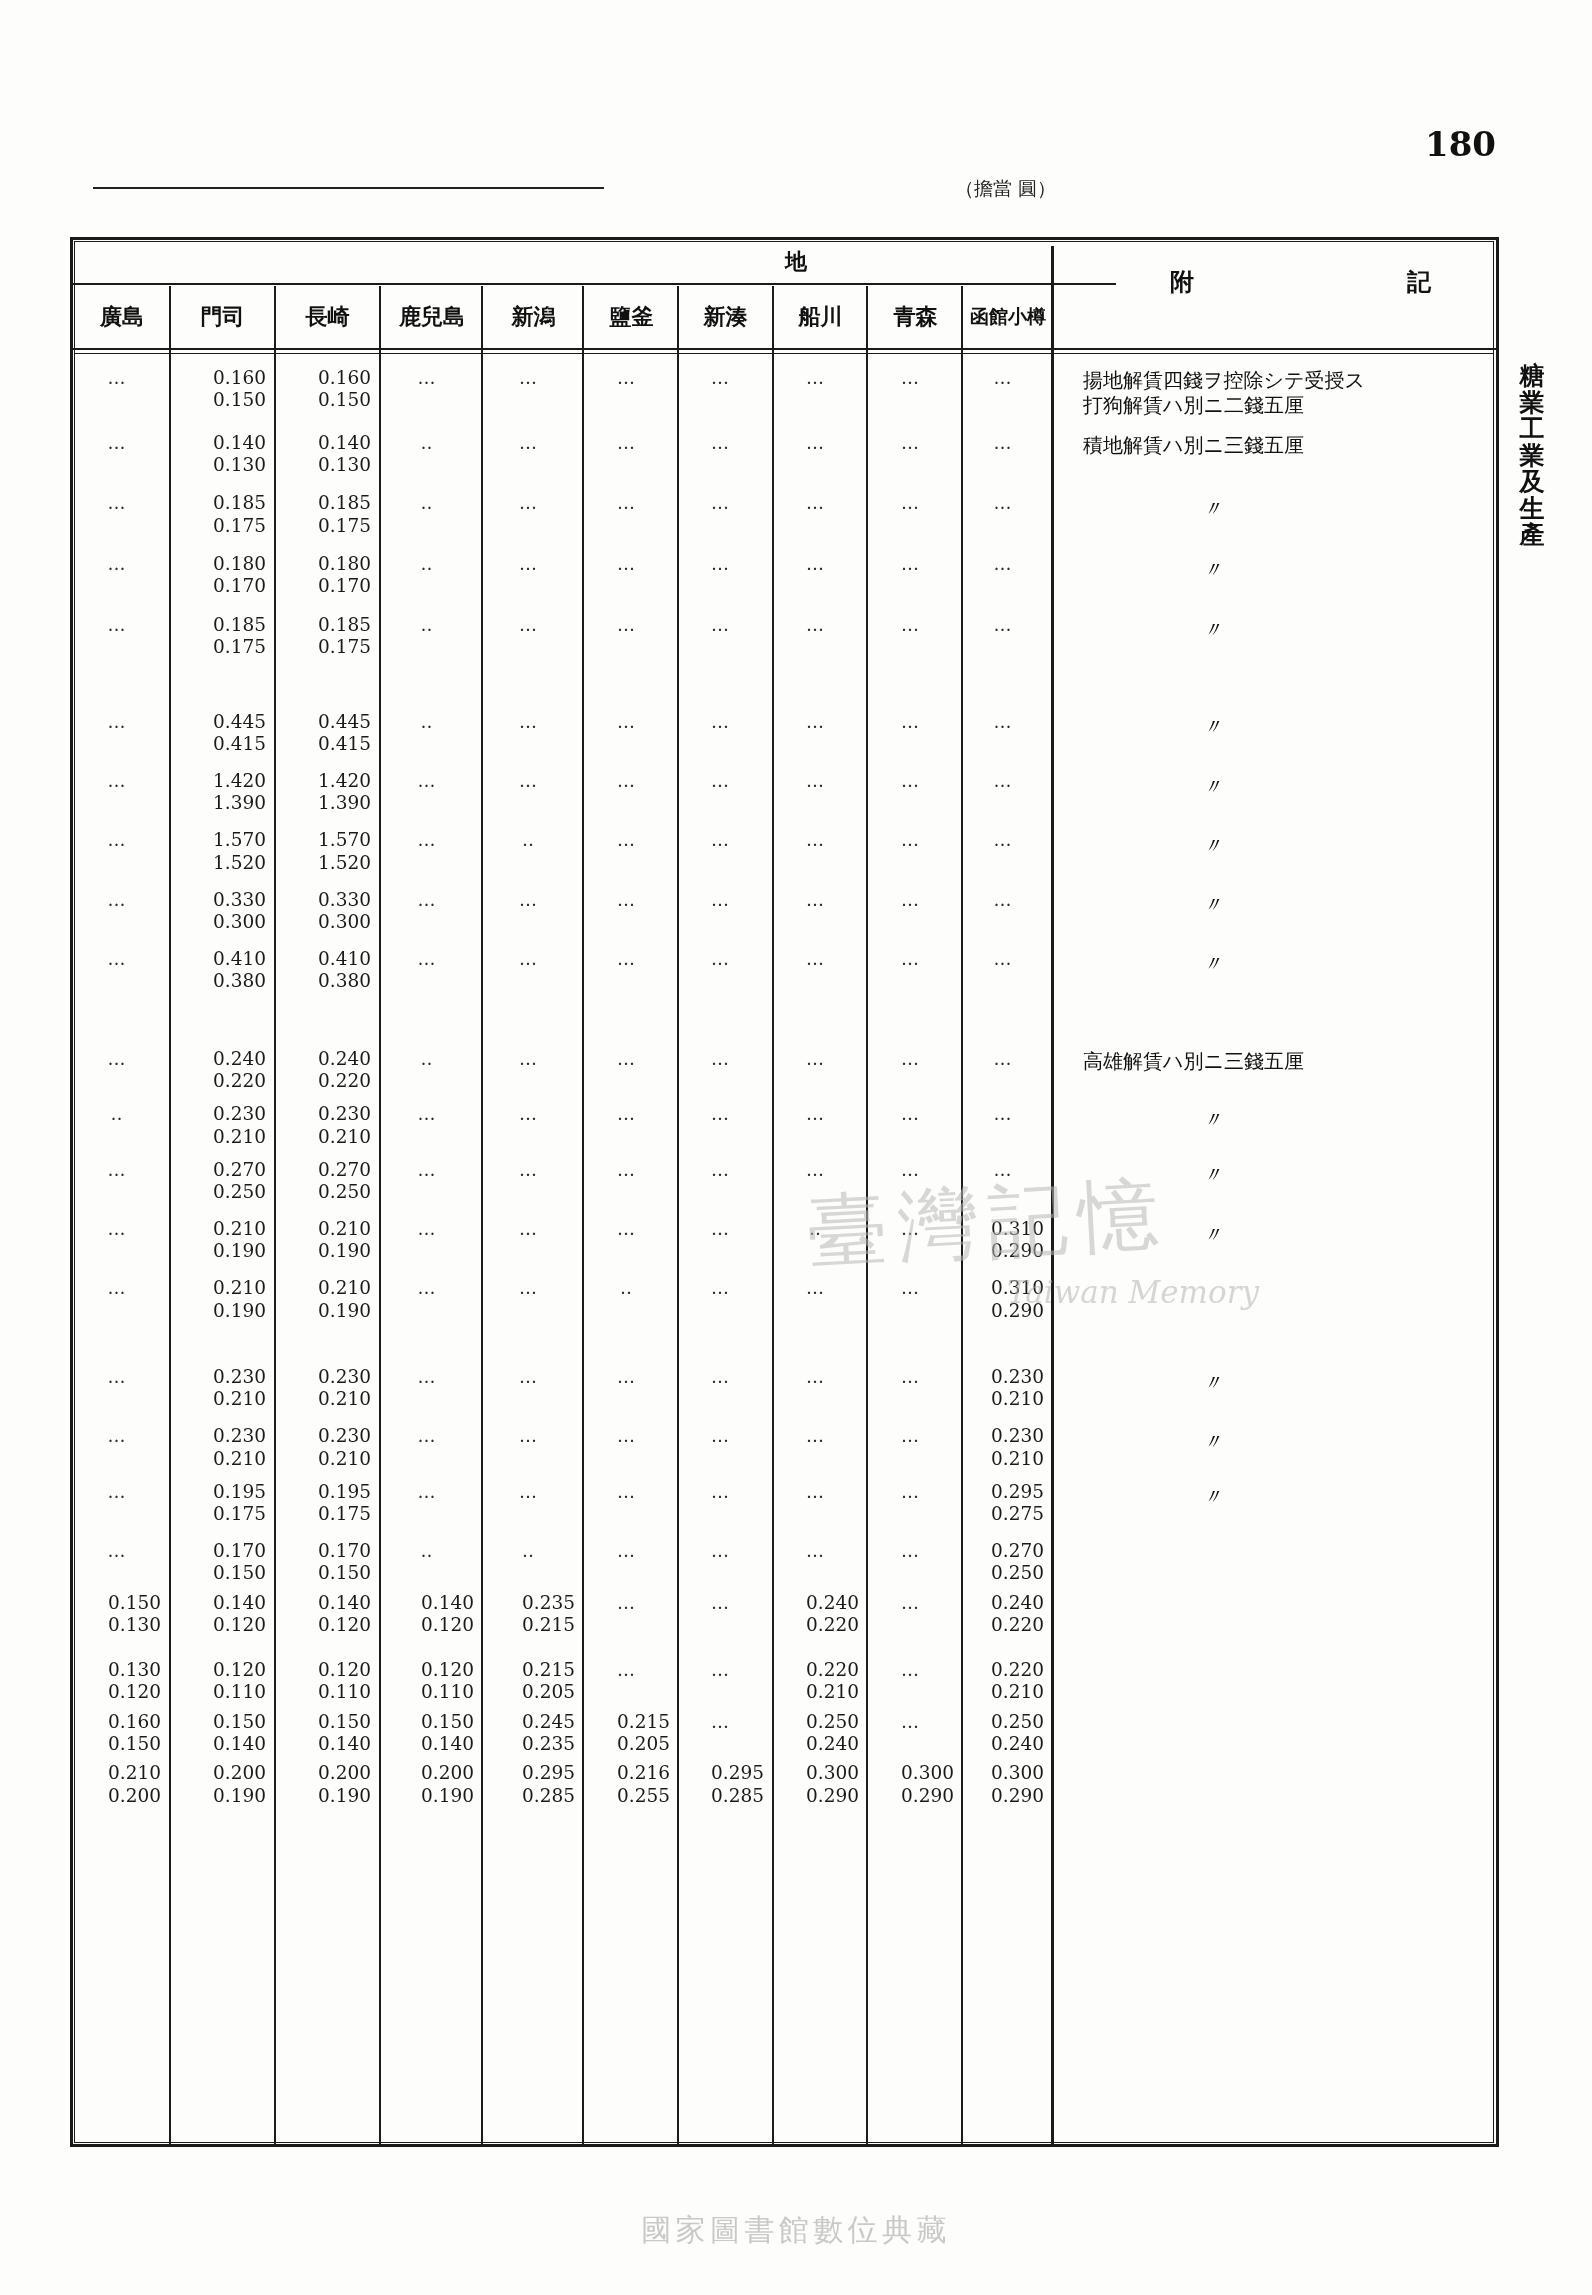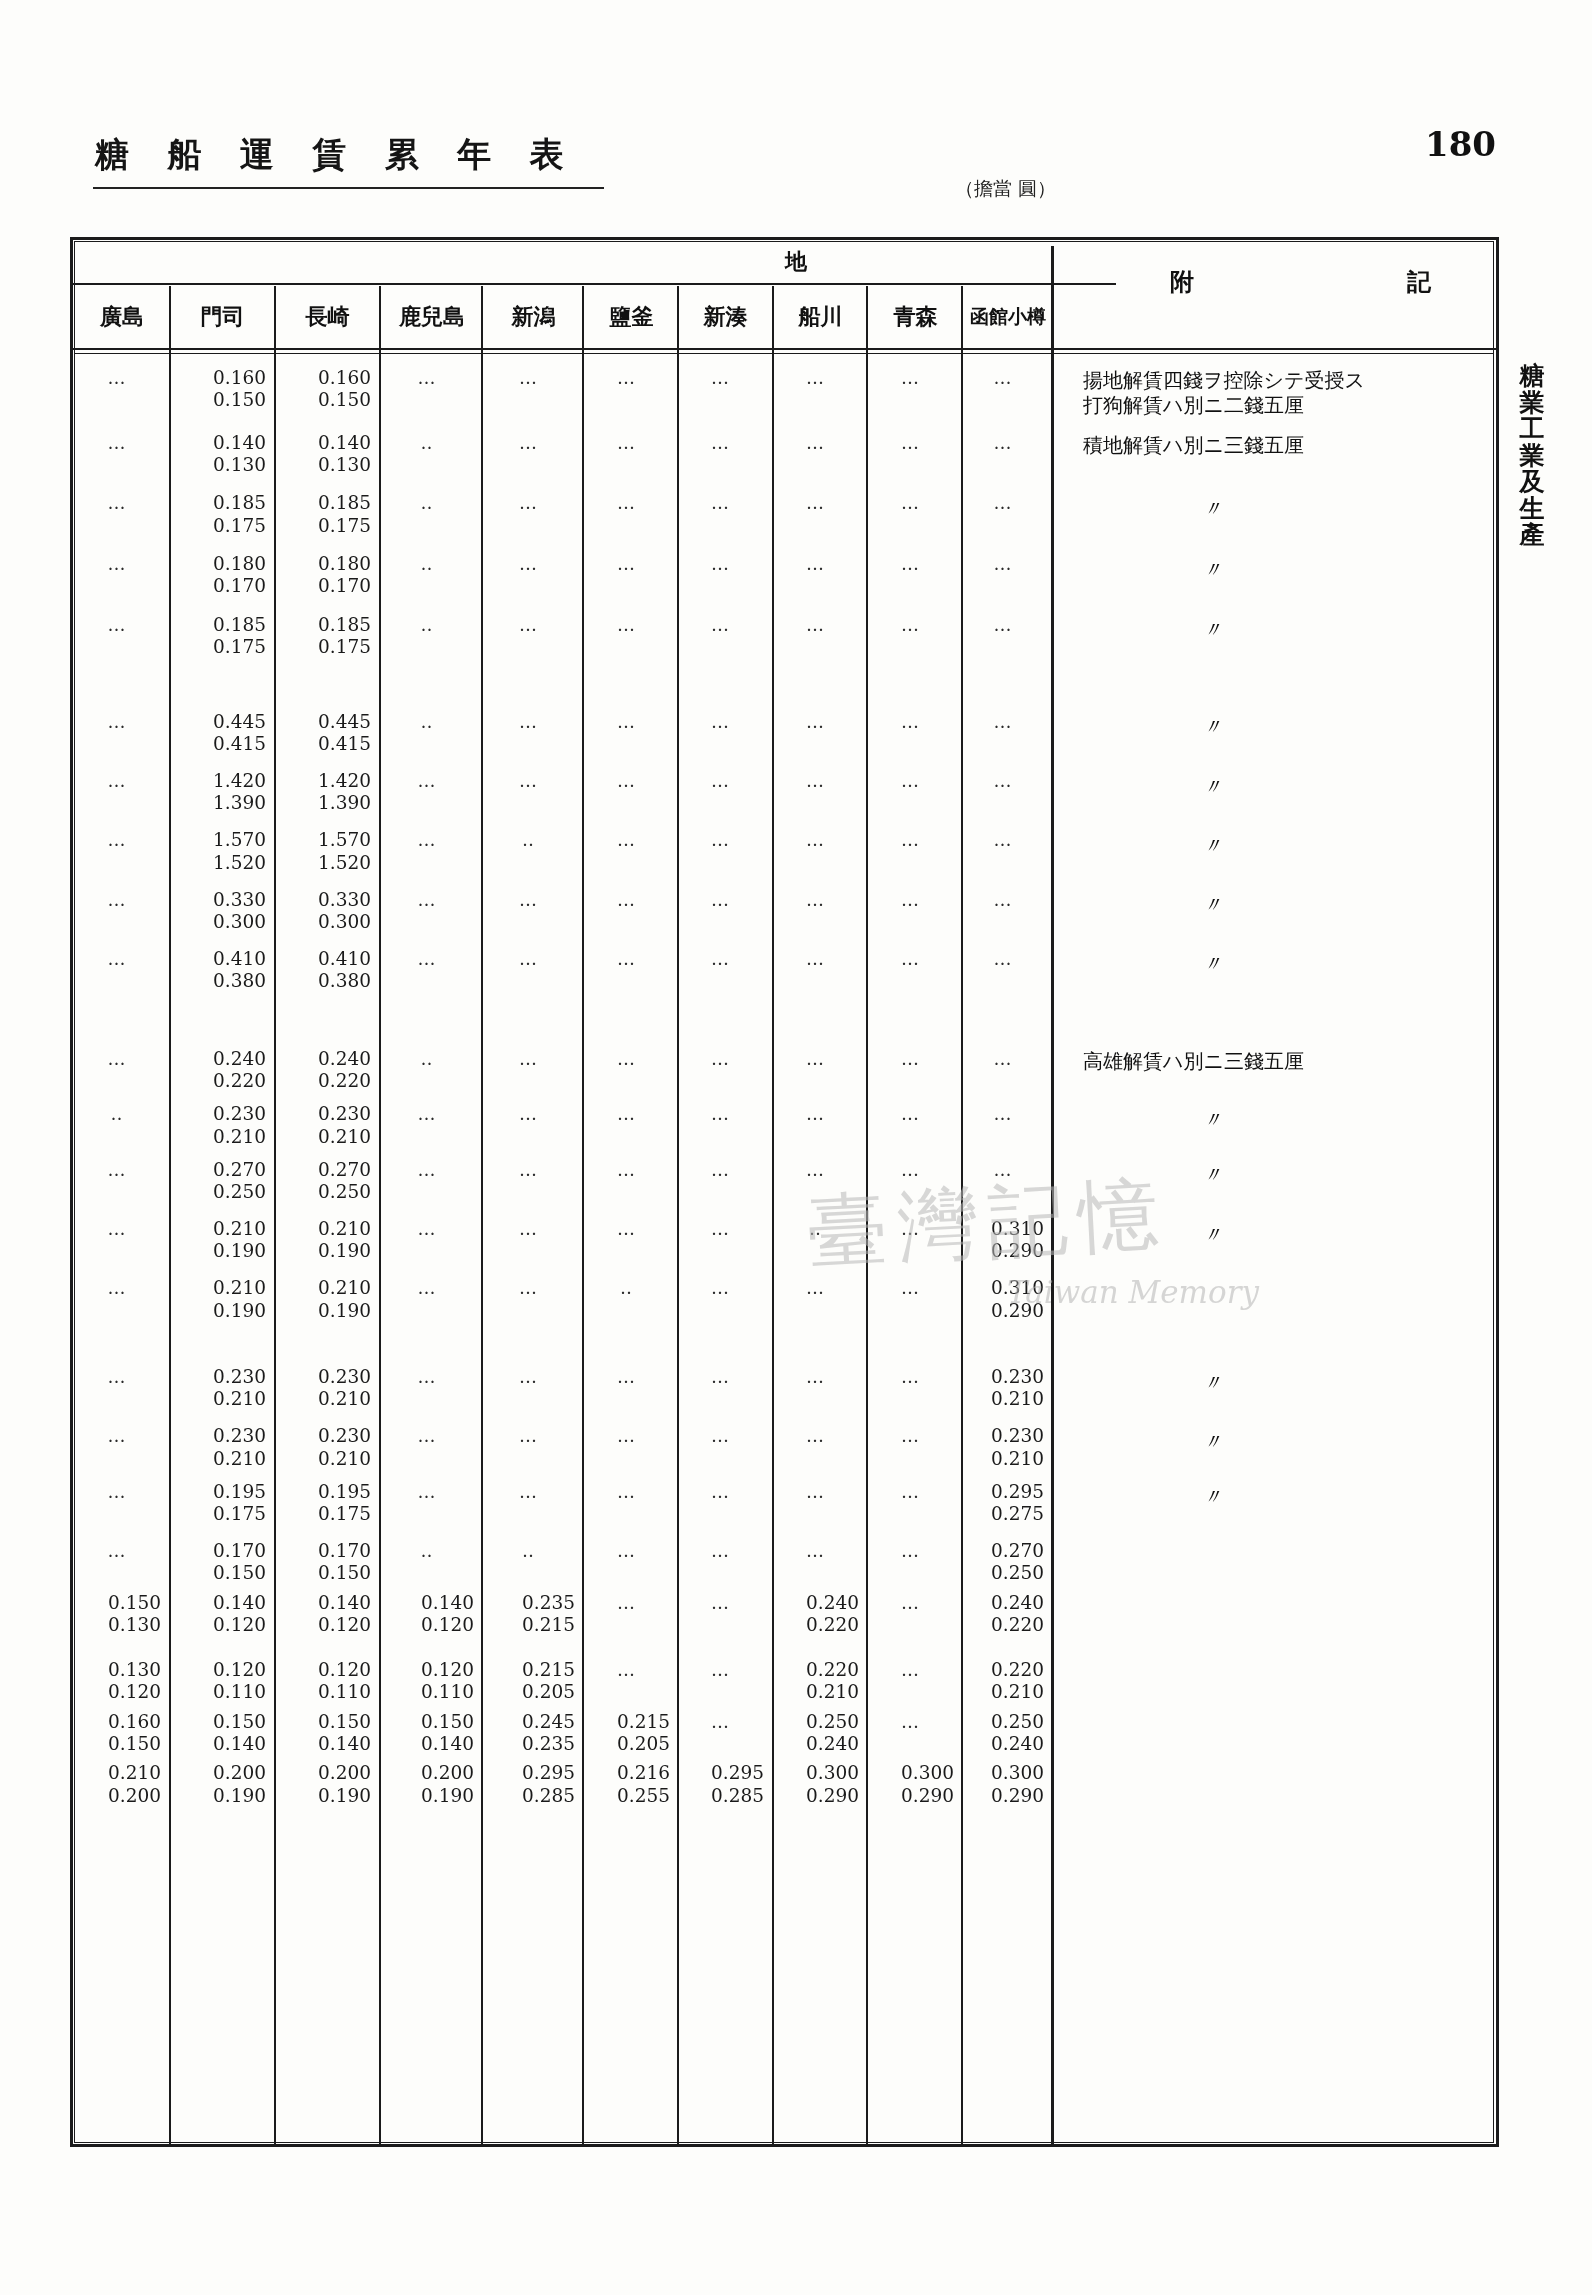--- a/index.html
+++ b/index.html
@@ -242,21 +242,20 @@
     font-family: "DejaVu Serif", serif;
     color: #c9c9c9;
     letter-spacing: 4.4px;
   }
 </style>
 </head>
 <body>
 
 <div class="page">
 
-  <div class="title">糖 船 運 賃 累 年 表</div>
   <div class="title-underline"></div>
   <div class="unit-note">（擔當 圓）</div>
   <div class="page-number">180</div>
 
   <div class="side-label">糖業工業及生產</div>
 
   <div class="table-frame"></div>
   <div class="inner-frame"></div>
 
   <div class="hdr-group-label">地</div>
@@ -639,14 +638,15 @@
       <div class="cell" style="left: 868px; width: 86px; top: 1785px;">0.290</div>
       <div class="cell" style="left: 963px; width: 81px; top: 1762px;">0.300</div>
       <div class="cell" style="left: 963px; width: 81px; top: 1785px;">0.290</div>
     </div>
 
   <div class="watermark">
     <div class="wm-cjk">臺灣記憶</div>
     <div class="wm-latin">Taiwan Memory</div>
   </div>
 
+  <div class="footer">國家圖書館數位典藏</div>
 </div>
 
 
 </body></html>

